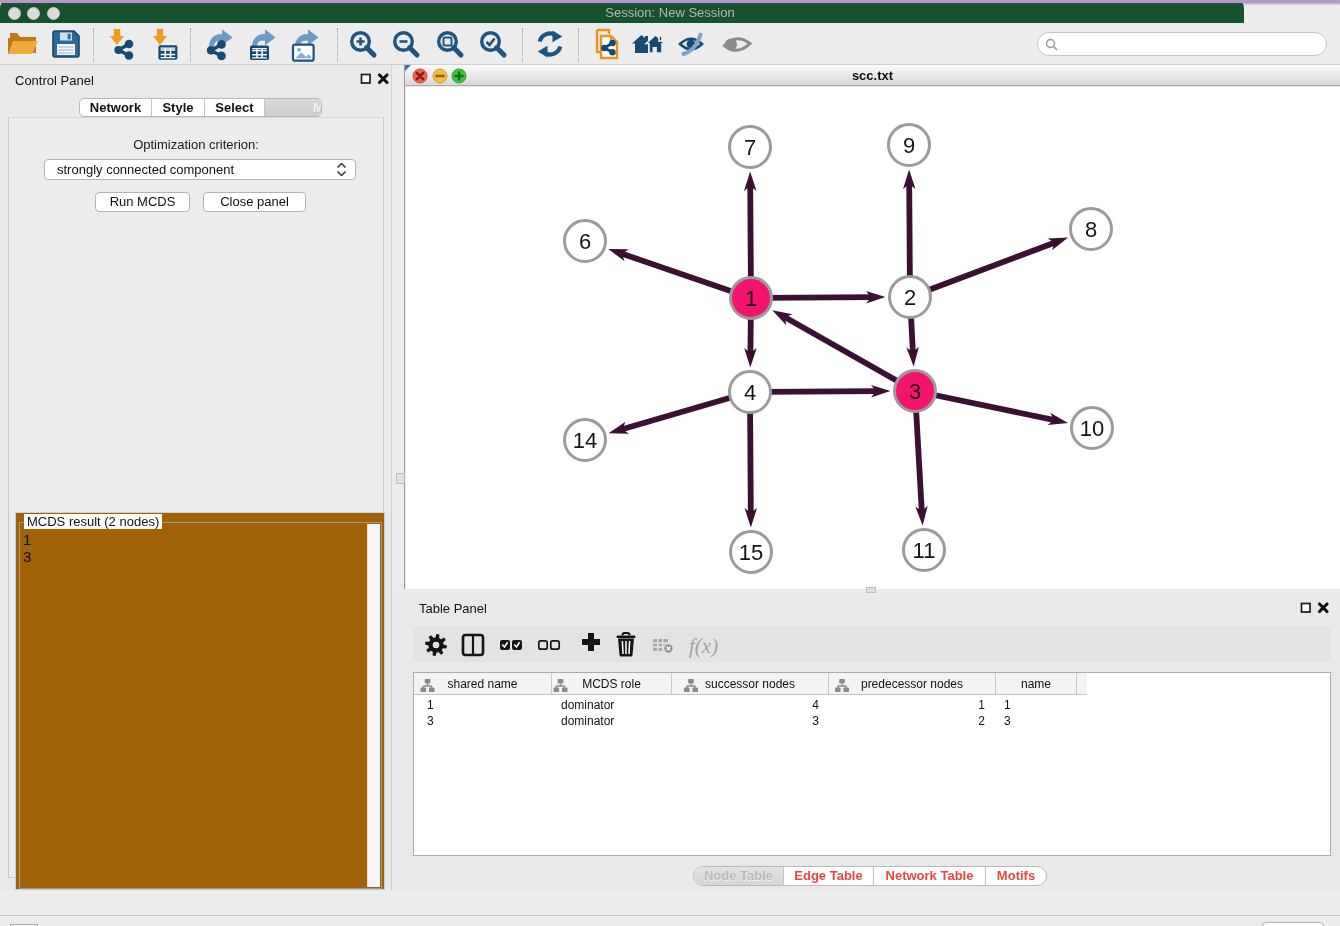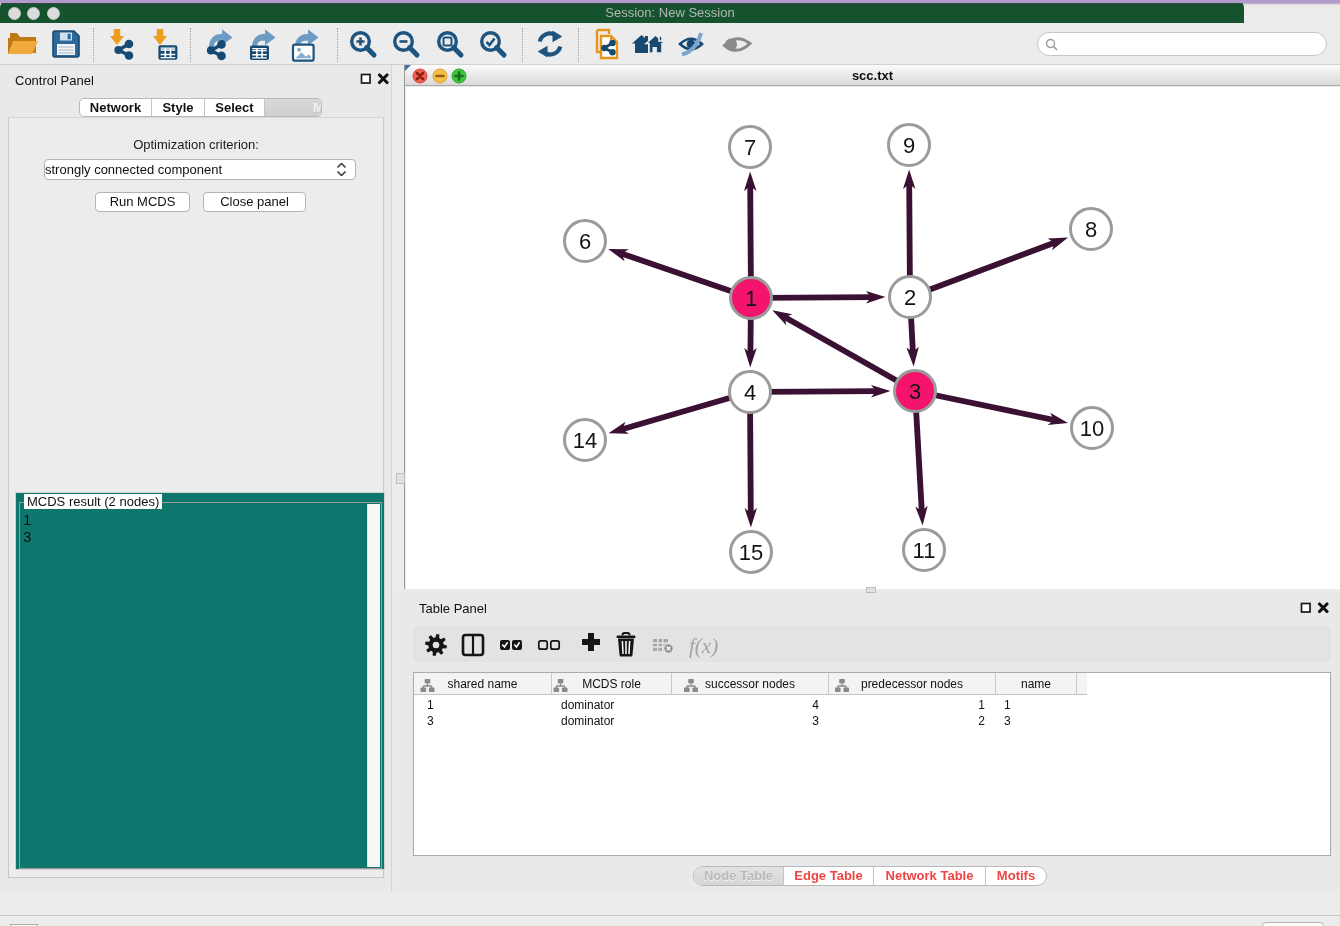--- a/index.html
+++ b/index.html
@@ -15,24 +15,24 @@
 #search { position:absolute; left:1037px; top:9px; width:290px; height:24px; background:#fff; border:1px solid #c6c6c6; border-radius:12px; }
 
 #cpanel { position:absolute; left:0; top:65px; width:392px; height:826px; background:#e9e9e9; border-right:1px solid #d4d4d4; }
 #cphead { position:absolute; left:15px; top:8px; font-size:13px; color:#111; }
 #tabs { position:absolute; left:79px; top:33px; height:19px; display:flex; border:1px solid #b9b9b9; border-radius:5px; overflow:hidden; background:#fff; }
 .tab { font-size:13px; font-weight:bold; color:#111; text-align:center; line-height:17px; border-right:1px solid #c4c4c4; }
 .tab:last-child { border-right:none;padding-left:48px; }
 #tabmcds { background:linear-gradient(#d9d9d9,#cfcfcf); color:#f3f3f3; text-shadow:0 1px 0 #bbb; }
 #cpcontent { position:absolute; left:8px; top:52px; width:376px; height:761px; background:#ececec; border:1px solid #c9c9c9; border-top:1px solid #d6d6d6; }
 #optlabel { position:absolute; left:0; top:72px; width:392px; text-align:center; font-size:13px; color:#1a1a1a; }
-#combo { position:absolute; left:44px; top:94px; width:312px; height:21px; background:#fff; border:1px solid #b4b4b4; border-radius:4px; font-size:13px; color:#111; line-height:19px; }
+#combo { position:absolute; left:44px; top:94px; width:312px; height:21px; background:#fff; border:1px solid #b4b4b4; border-radius:4px; font-size:13px; color:#111; line-height:19px; padding-left:12px; }
 .btn { position:absolute; top:127px; height:20px; background:#fff; border:1px solid #b4b4b4; border-radius:4px; font-size:13px; color:#111; text-align:center; line-height:18px; }
 
-#mcdsbox { position:absolute; left:15px; top:427px; width:370px; height:378px; background:#0f766e; border:1px solid #d0d0d0; }
+#mcdsbox { position:absolute; left:15px; top:447px; width:370px; height:378px; background:#a16207; border:1px solid #d0d0d0; }
 #mcdsline { position:absolute; left:3px; top:9px; width:363px; height:367px; border:1px solid #9a9a9a; }
 #mcdslabel { position:absolute; left:8px; top:1px; background:#fff; padding:0 3px; font-size:13px; color:#111; }
 #mcdstext { position:absolute; left:7px; top:19px; font-size:15px; color:#111; line-height:16.5px; }
 #mcdsscroll { position:absolute; right:4px; top:11px; width:13px; height:363px; background:#f6f6f6; border-left:1px solid #e2e2e2; }
 
 #netframe { position:absolute; left:404px; top:65px; width:936px; height:524px; border-left:1px solid #9a9a9a; }
 #nettitle { position:absolute; left:0; top:0; width:935px; height:21px; background:linear-gradient(#fbfbfb,#d9d9d9); border-bottom:1px solid #a8a8a8; }
 #netname { position:absolute; left:0; top:3px; width:935px; text-align:center; font-size:13px; font-weight:bold; color:#111; }
 #canvas { position:absolute; left:1px; top:22px; width:935px; height:502px; background:#fff; }
 

